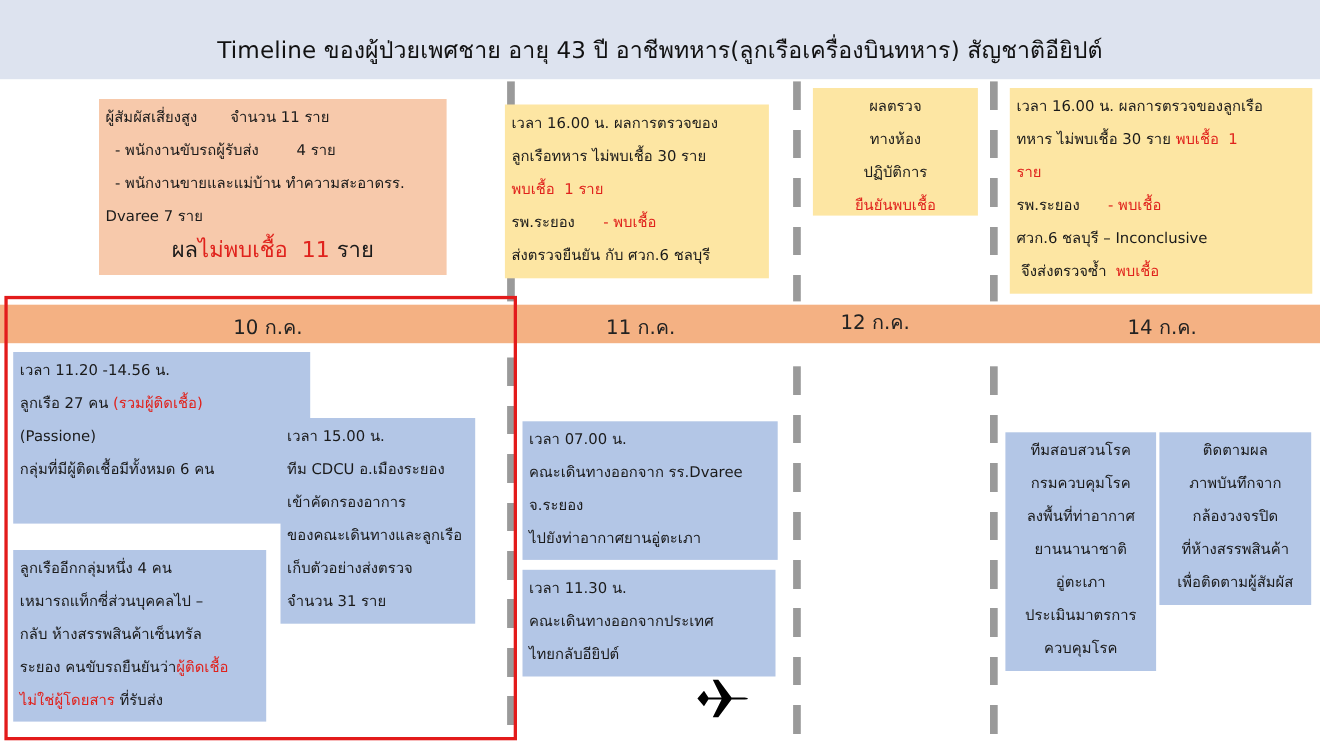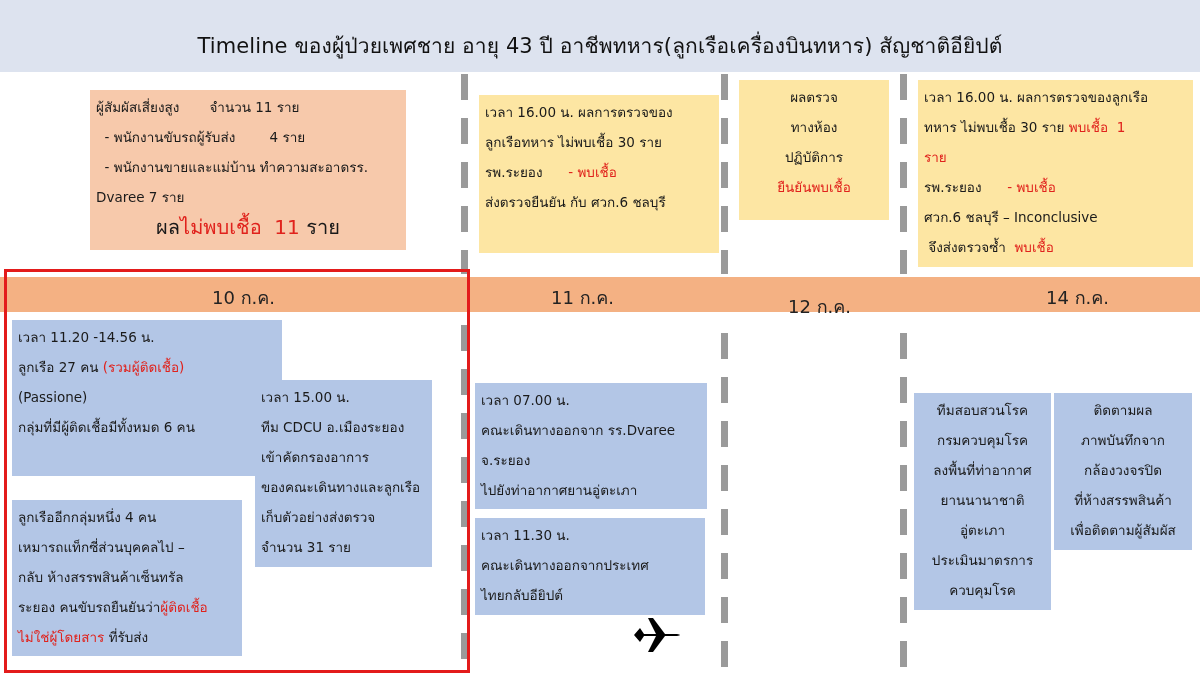--- a/index.html
+++ b/index.html
@@ -67,48 +67,49 @@
 <div class="box peach" style="left:90px; top:90px; width:316px; height:160px; padding-top:2px;">
   <span class="line" style="white-space:pre;">ผู้สัมผัสเสี่ยงสูง       จำนวน 11 ราย</span>
   <span class="line" style="white-space:pre;">  - พนักงานขับรถผู้รับส่ง        4 ราย</span>
   <span class="line" style="white-space:pre;">  - พนักงานขายและแม่บ้าน ทำความสะอาดรร.</span>
   <span class="line">Dvaree 7 ราย</span>
   <span class="line" style="text-align:center; font-size:20px;">
     <span>ผล</span><span class="red" style="white-space:pre;">ไม่พบเชื้อ  11</span><span style="white-space:pre;"> ราย</span>
   </span>
 </div>
 
-<div class="box yellow" style="left:479px; top:95px; width:240px; height:158px;">
+<div class="box yellow" style="left:459px; top:95px; width:240px; height:158px;">
   <span class="line">เวลา 16.00 น. ผลการตรวจของ</span>
   <span class="line"><span style="white-space:pre;">ลูกเรือทหาร </span><span>ไม่พบเชื้อ 30 ราย</span></span>
+  <span class="line red" style="white-space:pre;">พบเชื้อ  1 ราย</span>
   <span class="line"><span style="white-space:pre;">รพ.ระยอง      </span><span class="red">- พบเชื้อ</span></span>
   <span class="line">ส่งตรวจยืนยัน กับ ศวก.6 ชลบุรี</span>
 </div>
 
-<div class="box yellow center" style="left:739px; top:80px; width:150px; height:140px; line-height:30px;">
+<div class="box yellow center" style="left:739px; top:80px; width:150px; height:116px; line-height:30px;">
   <span class="line">ผลตรวจ</span>
   <span class="line">ทางห้อง</span>
   <span class="line">ปฏิบัติการ</span>
   <span class="line red">ยืนยันพบเชื้อ</span>
 </div>
 
 <div class="box yellow" style="left:918px; top:80px; width:275px; height:187px;">
   <span class="line">เวลา 16.00 น. ผลการตรวจของลูกเรือ</span>
   <span class="line"><span style="white-space:pre;">ทหาร ไม่พบเชื้อ 30 ราย </span><span class="red" style="white-space:pre;">พบเชื้อ  1</span></span>
   <span class="line red">ราย</span>
   <span class="line"><span style="white-space:pre;">รพ.ระยอง      </span><span class="red">- พบเชื้อ</span></span>
   <span class="line">ศวก.6 ชลบุรี – Inconclusive</span>
   <span class="line"><span style="white-space:pre;"> จึงส่งตรวจซ้ำ  </span><span class="red">พบเชื้อ</span></span>
 </div>
 
 <div class="date-bar"></div>
 <span class="date-label" style="left:212px;">10 ก.ค.</span>
 <span class="date-label" style="left:551px;">11 ก.ค.</span>
-<span class="date-label" style="left:764px; top:292px;margin-left:24px;">12 ก.ค.</span>
-<span class="date-label" style="left:1046px;">14 ก.ค.</span>
+<span class="date-label" style="left:764px; top:278px;">12 ก.ค.</span>
+<span class="date-label" style="left:1025px;">14 ก.ค.</span>
 
 <div class="box blue" style="left:12px; top:320px; width:270px; height:156px;">
   <span class="line">เวลา 11.20 -14.56 น.</span>
   <span class="line"><span style="white-space:pre;">ลูกเรือ 27 คน </span><span class="red">(รวมผู้ติดเชื้อ)</span></span>
   <span class="line">(Passione)</span>
   <span class="line">กลุ่มที่มีผู้ติดเชื้อมีทั้งหมด 6 คน</span>
 </div>
 
 <div class="box blue" style="left:12px; top:500px; width:230px; height:156px;">
   <span class="line">ลูกเรืออีกกลุ่มหนึ่ง 4 คน</span>

